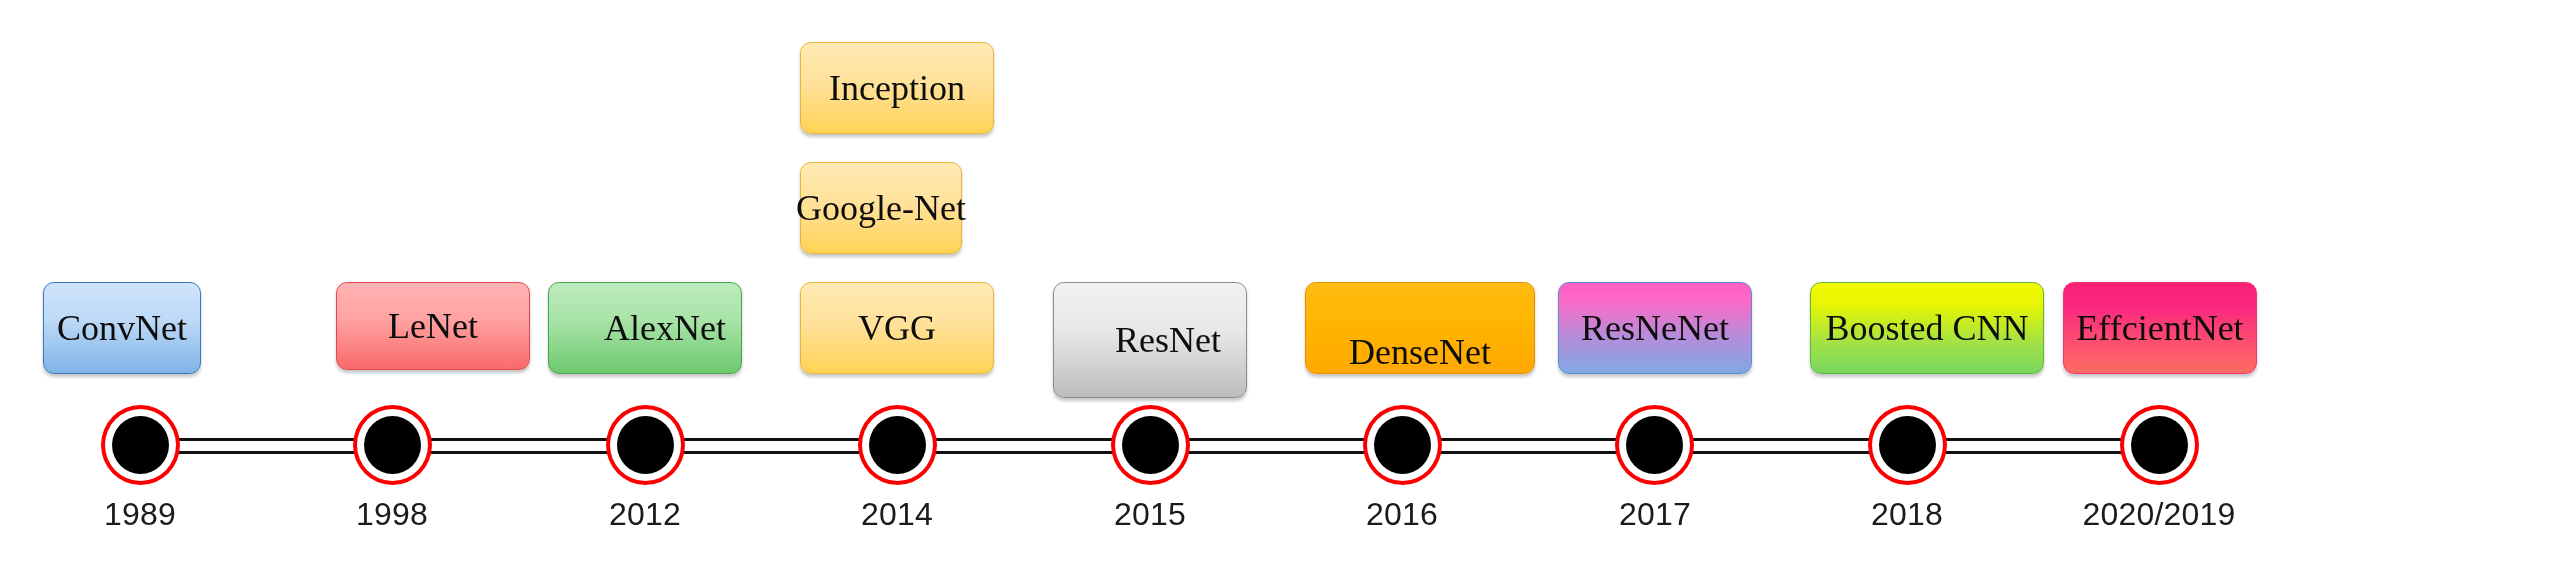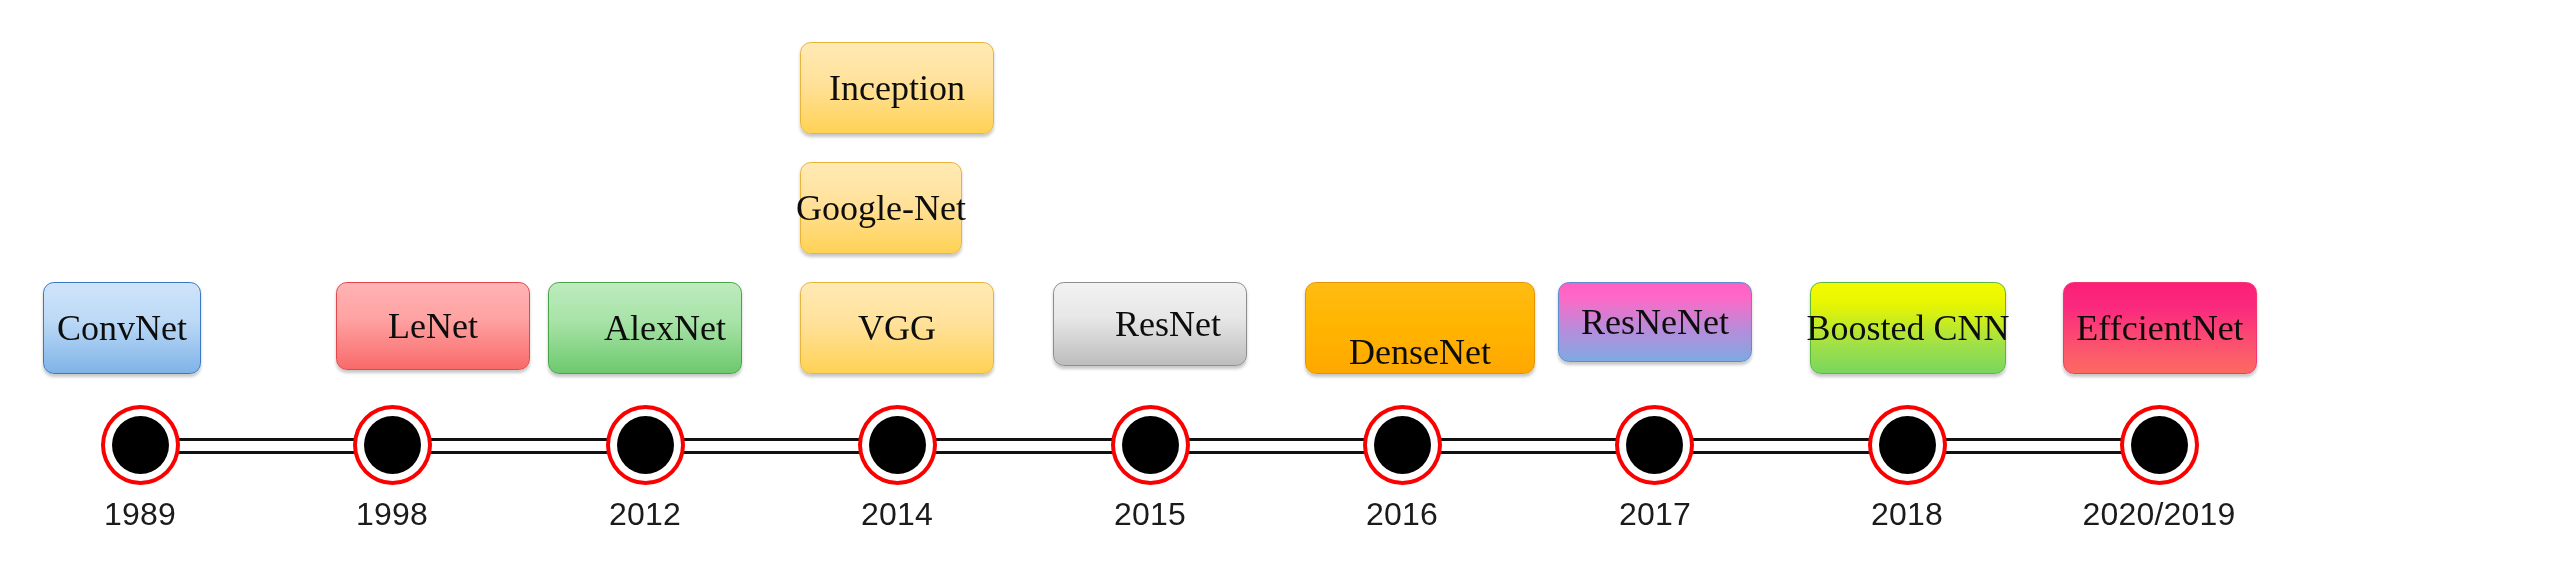--- a/index.html
+++ b/index.html
@@ -65,30 +65,30 @@
       </div>
       <div class="abox t-gold" style="left: 800px; top: 42px; width: 194px; height: 92px;">
         <span>Inception</span>
       </div>
       <div class="abox t-gold" style="left: 800px; top: 162px; width: 162px; height: 92px;">
         <span>Google-Net</span>
       </div>
       <div class="abox t-gold" style="left: 800px; top: 282px; width: 194px; height: 92px;">
         <span>VGG</span>
       </div>
-      <div class="abox t-gray" style="left: 1053px; top: 282px; width: 194px; height: 84px; padding-left: 36px;">
+      <div class="abox t-gray" style="left: 1053px; top: 282px; width: 194px; height: 116px; padding-left: 36px;">
         <span>ResNet</span>
       </div>
       <div class="abox t-orange" style="left: 1305px; top: 282px; width: 230px; height: 92px; align-items: flex-end;">
         <span>DenseNet</span>
       </div>
-      <div class="abox t-pinkblue" style="left: 1558px; top: 282px; width: 194px; height: 80px;">
+      <div class="abox t-pinkblue" style="left: 1558px; top: 282px; width: 194px; height: 92px;">
         <span>ResNeNet</span>
       </div>
-      <div class="abox t-yellowgreen" style="left: 1810px; top: 282px; width: 196px; height: 92px;">
+      <div class="abox t-yellowgreen" style="left: 1810px; top: 282px; width: 234px; height: 92px;">
         <span>Boosted CNN</span>
       </div>
       <div class="abox t-magenta" style="left: 2063px; top: 282px; width: 194px; height: 92px;">
         <span>EffcientNet</span>
       </div>
     </div>
   <div id="nodes-layer">
       <div class="node" style="left: 101px; top: 405px;">
         <div class="ring"></div>
         <div class="core"></div>

